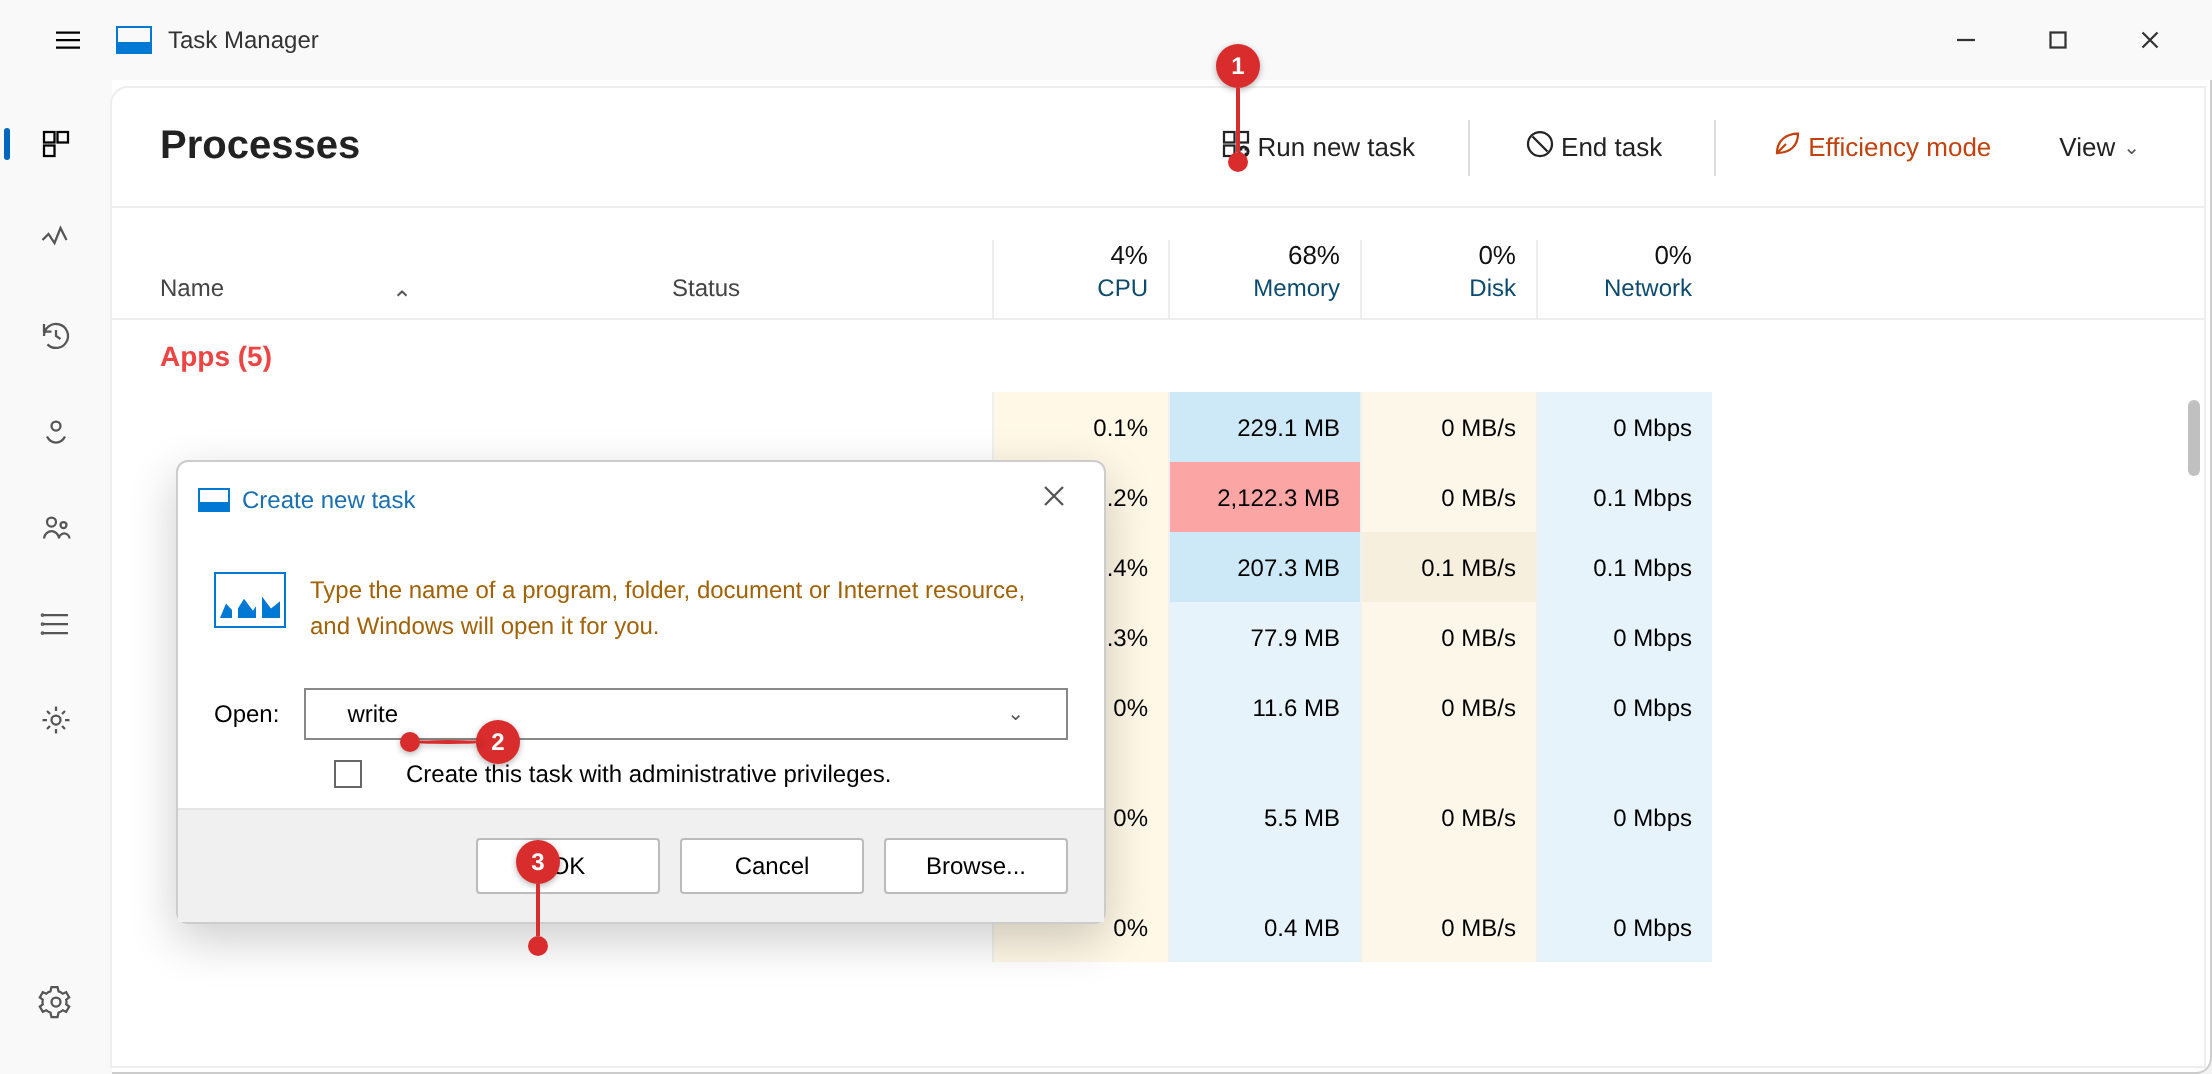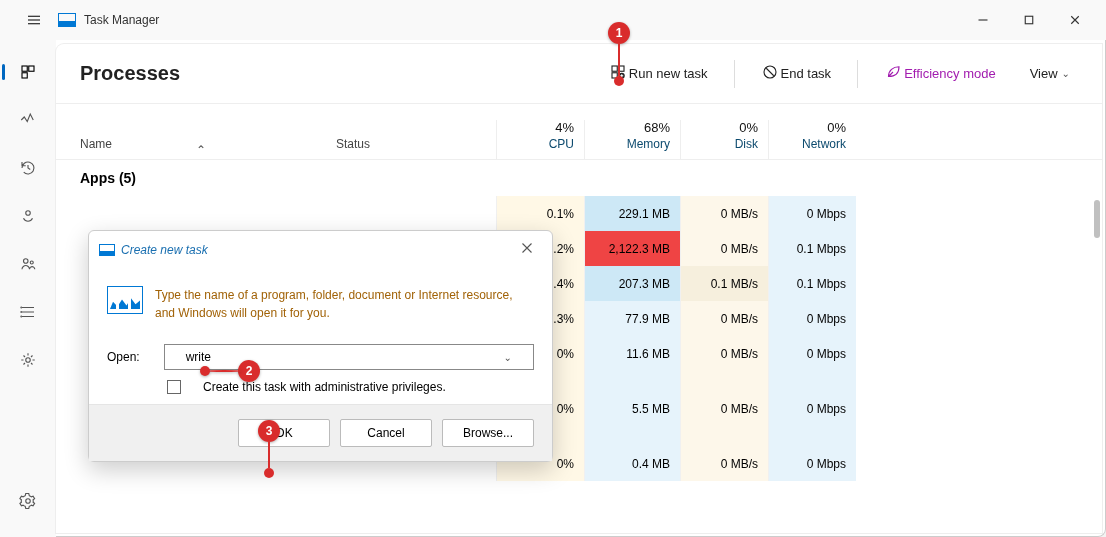--- a/index.html
+++ b/index.html
@@ -21,55 +21,55 @@
 .navitem.active::before { content: ""; position: absolute; left: -6px; width: 3px; height: 16px; background: #0067c0; border-radius: 2px; }
 .navitem.active { color: #000; }
 .sidebar-bottom { margin-top: auto; margin-bottom: 16px; }
 
 .main { flex: 1; display: flex; flex-direction: column; background: #fff; border-radius: 8px 0 0 0; margin: 4px 4px 4px 0; box-shadow: 0 0 0 1px #eee; overflow: hidden; }
 
 .header { height: 60px; display: flex; align-items: center; padding: 0 24px; border-bottom: 1px solid #eee; }
 .pagetitle { font-size: 20px; font-weight: 600; color: #222; }
 .toolbar { margin-left: auto; display: flex; align-items: center; gap: 18px; }
 .toolbtn { display: flex; align-items: center; gap: 2px; font-size: 13px; color: #222; padding: 4px 8px; }
-.toolbtn.disabled { color: #a21caf; }
+.toolbtn.disabled { color: #c2410c; }
 .vsep { width: 1px; height: 28px; background: #ddd; }
 .chev { font-size: 10px; color: #555; margin-left: 2px; }
 
 .colhead { display: flex; height: 56px; border-bottom: 1px solid #eee; align-items: flex-end; font-size: 12px; color: #444; }
 .colname { flex: 0 0 280px; padding: 0 0 8px 24px; position: relative; margin-top: 16px; }
 .colstatus { flex: 0 0 160px; padding-bottom: 8px; }
 .colnum { flex: 0 0 88px; text-align: right; padding: 0 10px 8px 0; display: flex; flex-direction: column; align-items: flex-end; justify-content: flex-end; gap: 2px; border-left: 1px solid #eee; }
 .colnum.wide { flex: 0 0 96px; }
 .colpct { font-size: 13px; font-weight: 400; color: #111; }
 .collabel { font-size: 12px; color: #0c4a6e; }
 .sortcaret { position: absolute; top: 6px; left: 140px; color: #555; }
 
-.grouprow { padding: 10px 0 10px 24px; font-size: 14px; font-weight: 600; color: #000000; }
+.grouprow { padding: 10px 0 10px 24px; font-size: 14px; font-weight: 600; color: #ef4444; }
 .datarow { display: flex; height: 35px; align-items: stretch; font-size: 12px; }
 .datarow > .spacer { flex: 0 0 440px; }
 .cell { flex: 0 0 88px; text-align: right; padding-right: 10px; display: flex; align-items: center; justify-content: flex-end; border-left: 1px solid #f0f0f0; }
 .cell.wide { flex: 0 0 96px; }
 .tint-cpu { background: #fff8e6; }
 .tint-mem1 { background: #cde8f6; }
-.tint-mem2 { background: #ef4444; }
+.tint-mem2 { background: #fca5a5; }
 .tint-disk { background: #fdf7ea; }
 .tint-net { background: #e6f3fb; }
 .tint-disk2 { background: #f6efdd; }
 
 .dialog { position: absolute; left: 88px; top: 230px; width: 465px; background: #fff; border: 1px solid #ccc; border-radius: 6px; box-shadow: 0 8px 24px rgba(0,0,0,0.2); }
-.dlgtitle { display: flex; align-items: center; padding: 6px 10px; color: #1a6fb0; font-size: 12px; font-style: italic; }
+.dlgtitle { display: flex; align-items: center; padding: 6px 10px; color: #1a6fb0; font-size: 12px; }
 .dlgtitle .dlgicon { width: 16px; height: 12px; border: 1px solid #0078d4; background: linear-gradient(to top, #0078d4 40%, transparent 40%); margin-right: 6px; }
 .dlgclose { margin-left: auto; color: #555; padding: 2px 6px; }
 .dlgbody { padding: 18px 18px 10px 18px; }
 .dlgrow1 { display: flex; gap: 12px; align-items: flex-start; }
 .dlgbigicon { width: 36px; height: 28px; border: 1px solid #0078d4; background: #fff; position: relative; flex-shrink: 0; }
 .dlgbigicon::after { content: ""; position: absolute; left: 2px; right: 2px; bottom: 4px; height: 12px; background: linear-gradient(90deg,#0078d4 0 20%,transparent 20% 30%,#0078d4 30% 60%,transparent 60% 70%,#0078d4 70% 100%); clip-path: polygon(0 100%, 10% 40%, 25% 80%, 40% 20%, 55% 70%, 70% 10%, 85% 60%, 100% 30%, 100% 100%); }
 .dlgtext { font-size: 12px; color: #a16207; line-height: 1.5; }
-.openrow { display: flex; align-items: center; gap: 24px; margin-top: 22px; }
+.openrow { display: flex; align-items: center; gap: 12px; margin-top: 22px; }
 .openlbl { font-size: 12px; }
 .combo { flex: 1; height: 26px; border: 1px solid #888; display: flex; align-items: center; padding: 0 21px; font-size: 12px; position: relative; }
 .combo .caret { margin-left: auto; color: #555; font-size: 10px; }
 .checkrow { display: flex; align-items: center; gap: 22px; margin-top: 10px; margin-left: 60px; font-size: 12px; }
 .checkrow .cb { width: 14px; height: 14px; border: 1px solid #666; }
 .dlgbtns { background: #f0f0f0; padding: 14px 18px; display: flex; justify-content: flex-end; gap: 10px; border-top: 1px solid #e5e5e5; }
 .dlgbtn { width: 92px; height: 28px; background: #fff; border: 1px solid #bbb; font-size: 12px; display: flex; align-items: center; justify-content: center; border-radius: 2px; }
 
 .marker { position: absolute; width: 22px; height: 22px; background: #d92c2c; border-radius: 50%; color: #fff; font-size: 12px; font-weight: 600; display: flex; align-items: center; justify-content: center; box-shadow: 0 1px 3px rgba(0,0,0,.3); }
 .marker::after { content: ""; position: absolute; width: 2px; background: #d92c2c; }

